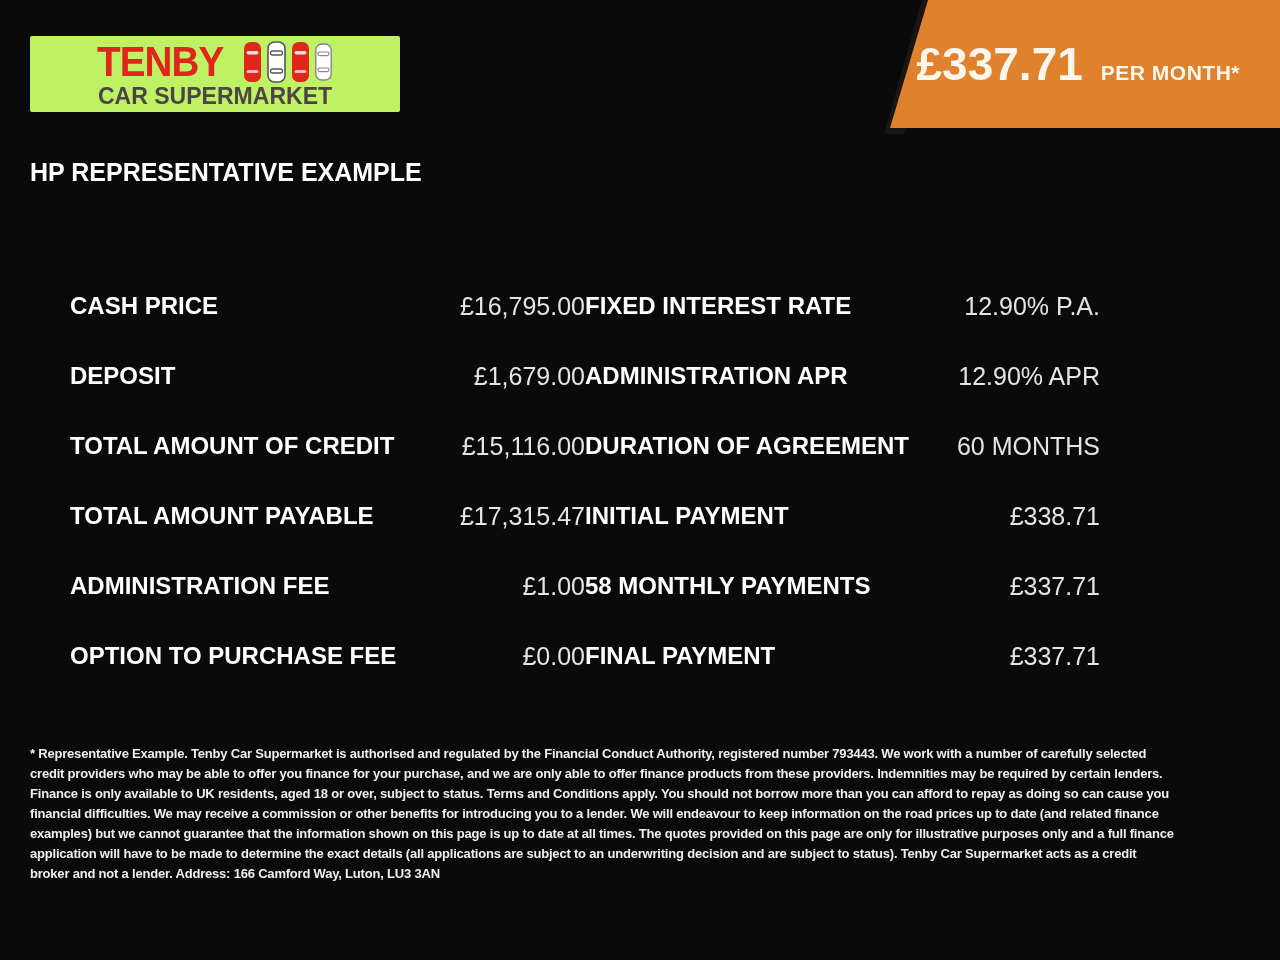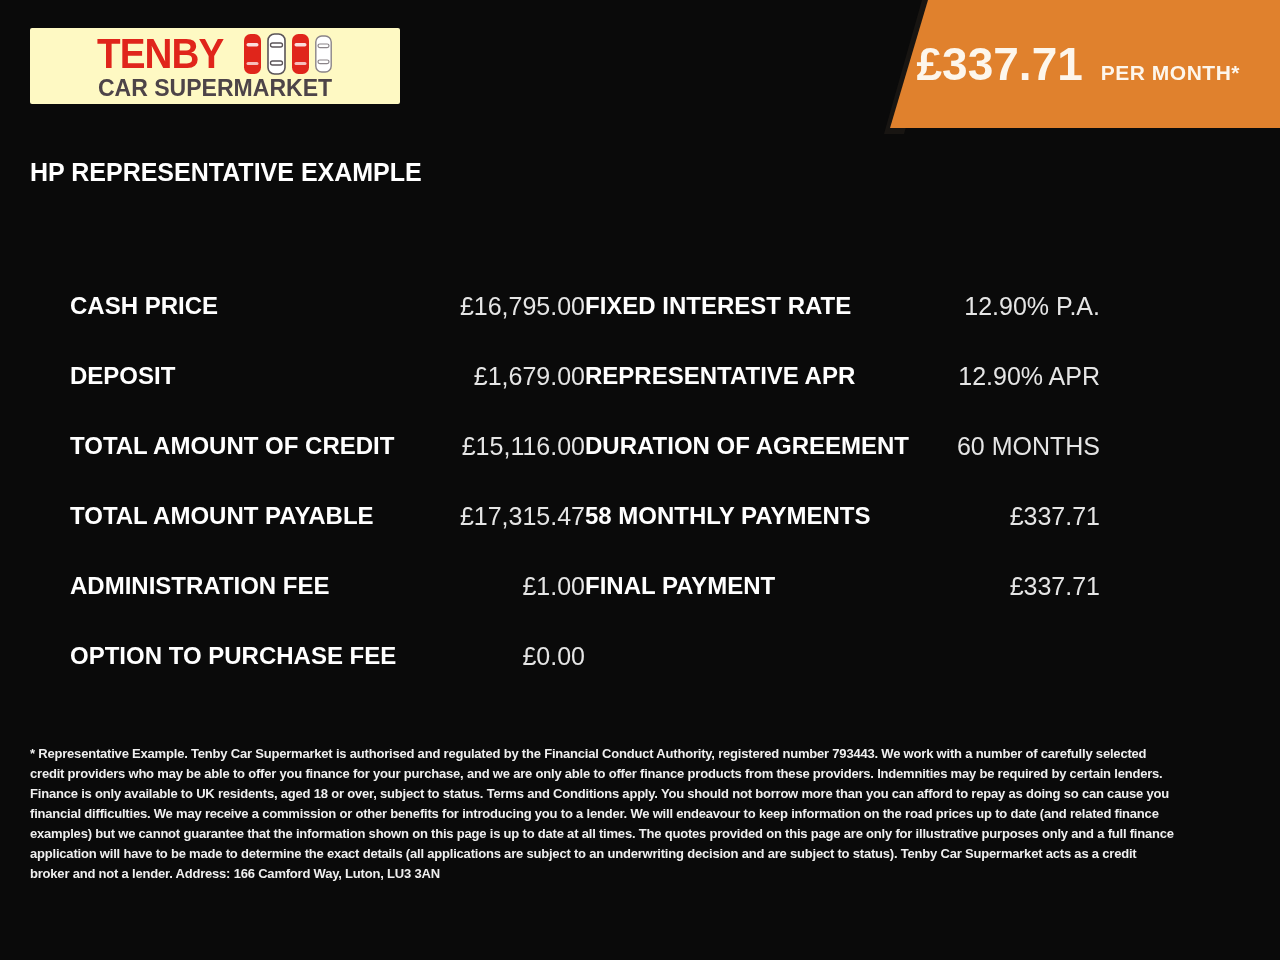--- a/index.html
+++ b/index.html
@@ -12,23 +12,23 @@
   .stage {
     position: relative;
     width: 1280px;
     height: 960px;
     background: #0a0a0a;
   }
 
   
   .logo-box {
     position: absolute;
-    left: 30px; top: 28px;
+    left: 30px; top: 36px;
     width: 370px; height: 76px;
-    background: #fef9c3;
+    background: #bef264;
     border-radius: 2px;
     display: flex;
     flex-direction: column;
     align-items: center;
     justify-content: center;
   }
   .logo-row1 {
     display: flex;
     align-items: center;
     gap: 8px;
@@ -210,28 +210,32 @@
     <div class="frow">
       <span class="flabel">OPTION TO PURCHASE FEE</span>
       <span class="fvalue">£0.00</span>
     </div>
 
     <div class="frow">
       <span class="flabel">FIXED INTEREST RATE</span>
       <span class="fvalue">12.90% P.A.</span>
     </div>
     <div class="frow">
-      <span class="flabel">REPRESENTATIVE APR</span>
+      <span class="flabel">ADMINISTRATION APR</span>
       <span class="fvalue">12.90% APR</span>
     </div>
     <div class="frow">
       <span class="flabel">DURATION OF AGREEMENT</span>
       <span class="fvalue">60 MONTHS</span>
     </div>
     <div class="frow">
+      <span class="flabel">INITIAL PAYMENT</span>
+      <span class="fvalue">£338.71</span>
+    </div>
+    <div class="frow">
       <span class="flabel">58 MONTHLY PAYMENTS</span>
       <span class="fvalue">£337.71</span>
     </div>
     <div class="frow">
       <span class="flabel">FINAL PAYMENT</span>
       <span class="fvalue">£337.71</span>
     </div>
   </div>
 
   <div class="disclaimer">* Representative Example. Tenby Car Supermarket is authorised and regulated by the Financial Conduct Authority, registered number 793443. We work with a number of carefully selected credit providers who may be able to offer you finance for your purchase, and we are only able to offer finance products from these providers. Indemnities may be required by certain lenders. Finance is only available to UK residents, aged 18 or over, subject to status. Terms and Conditions apply. You should not borrow more than you can afford to repay as doing so can cause you financial difficulties. We may receive a commission or other benefits for introducing you to a lender. We will endeavour to keep information on the road prices up to date (and related finance examples) but we cannot guarantee that the information shown on this page is up to date at all times. The quotes provided on this page are only for illustrative purposes only and a full finance application will have to be made to determine the exact details (all applications are subject to an underwriting decision and are subject to status). Tenby Car Supermarket acts as a credit broker and not a lender. Address: 166 Camford Way, Luton, LU3 3AN</div>

